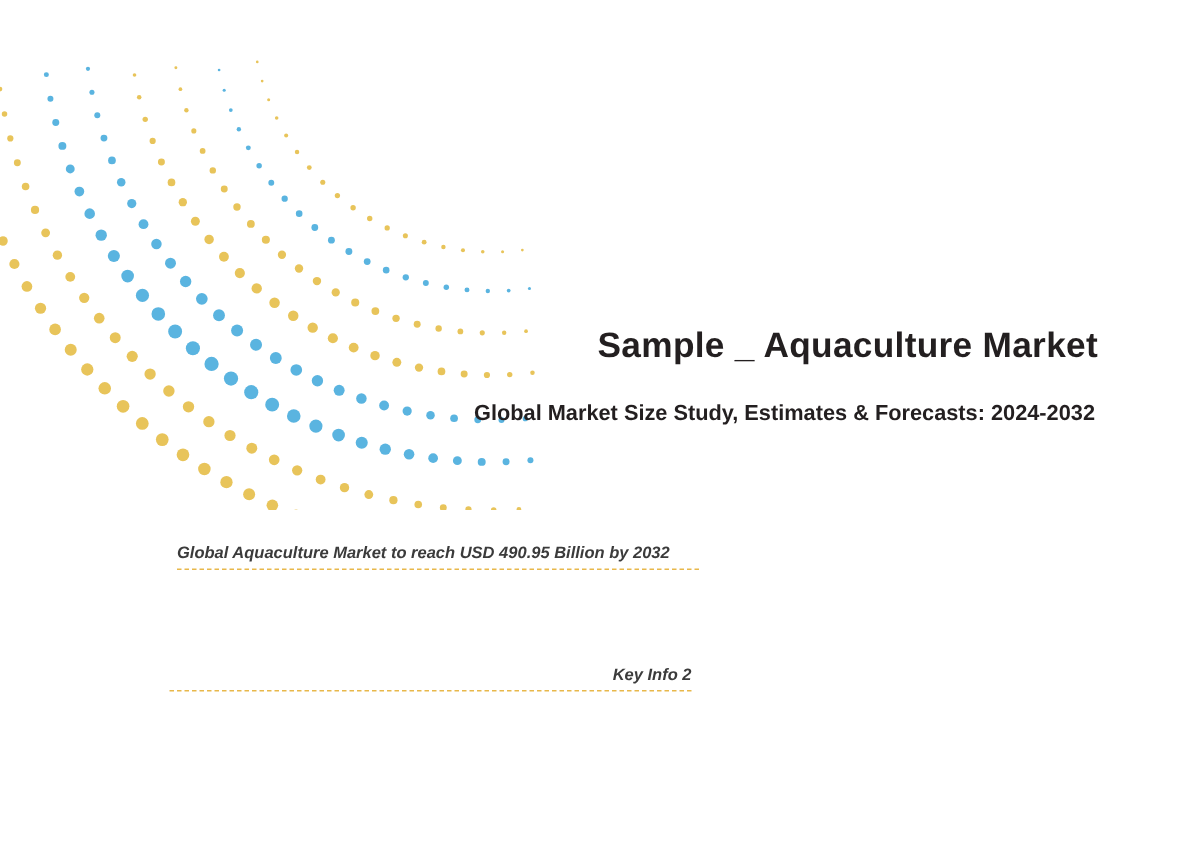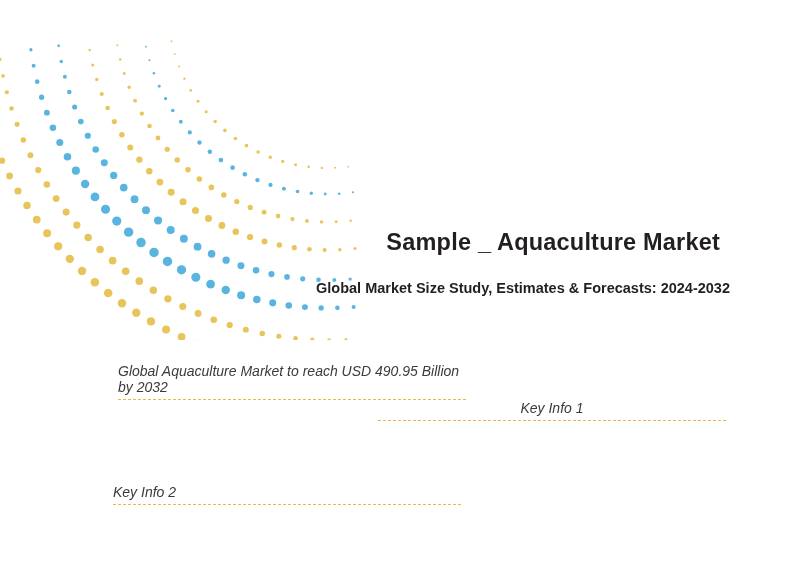--- a/index.html
+++ b/index.html
@@ -40,43 +40,44 @@
     top: 216px;
     width: 480px;
     text-align: right;
   }
   .main-title {
     font-size: 23.5px;
     font-weight: bold;
     color: #231f20;
     letter-spacing: 0.2px;
     line-height: 1.2;
-    margin: 12px;
+    margin: 0;
     white-space: nowrap;
   }
   .sub-title {
     margin: 2px;
     margin-top: 20px;
     font-size: 14.5px;
     font-weight: bold;
     color: #231f20;
     line-height: 1.75;
   }
 
   
   .kv {
     position: absolute;
     border-bottom: 1.3px dashed #e8b84b;
   }
   .kv span {
     display: block;
-    font-size: 14px;
+    font-size: 11px;
     font-style: italic;
     color: #3b3b3b;
     padding-bottom: 4px;
+    font-weight: bold;
   }
 
   .kv-head {
     left: 118px;
     top: 363px;
     width: 348px;
   }
   .kv-head span { text-align: left; }
 
   .kv-1 {
@@ -84,21 +85,21 @@
     top: 400px;
     width: 348px;
   }
   .kv-1 span { text-align: center; }
 
   .kv-2 {
     left: 113px;
     top: 444px;
     width: 348px;
   }
-  .kv-2 span { text-align: left; margin-top: 40px; }
+  .kv-2 span { text-align: right; }
 </style>
 </head>
 <body>
 
 <div class="page">
 
   <div class="decor">
     <svg id="decor-svg" width="360" height="340" viewBox="0 0 360 340" xmlns="http://www.w3.org/2000/svg" aria-hidden="true">
         <circle cx="-16.44" cy="112.71" r="2.51" fill="#e8c45a"></circle>
         <circle cx="-11.06" cy="128.98" r="2.75" fill="#e8c45a"></circle>
@@ -313,21 +314,18 @@
     <p class="sub-title">
       <span>Global Market Size Study, Estimates &amp;</span>
       <span>Forecasts: 2024-2032</span>
     </p>
   </div>
 
   <div class="kv kv-head">
     <span>Global Aquaculture Market to reach USD 490.95 Billion by 2032</span>
   </div>
 
-  <div class="kv kv-1">
-    <span>Key Info 1</span>
-  </div>
 
   <div class="kv kv-2">
     <span>Key Info 2</span>
   </div>
 
 </div>
 
 </body></html>

